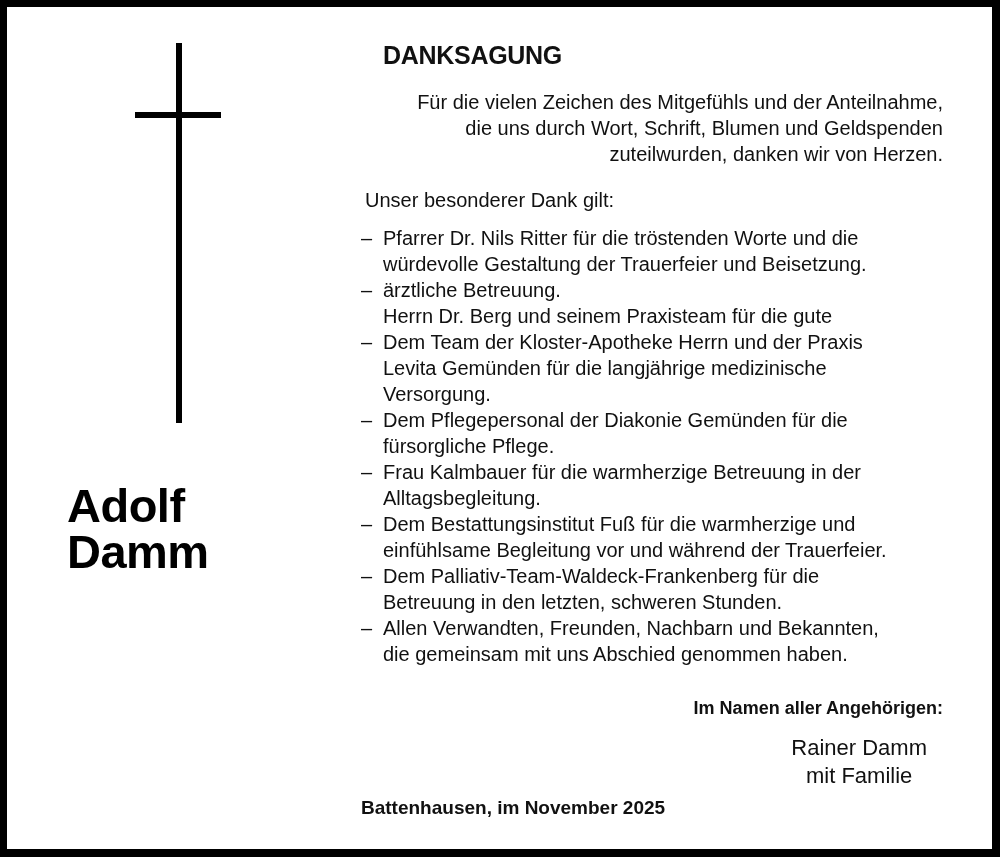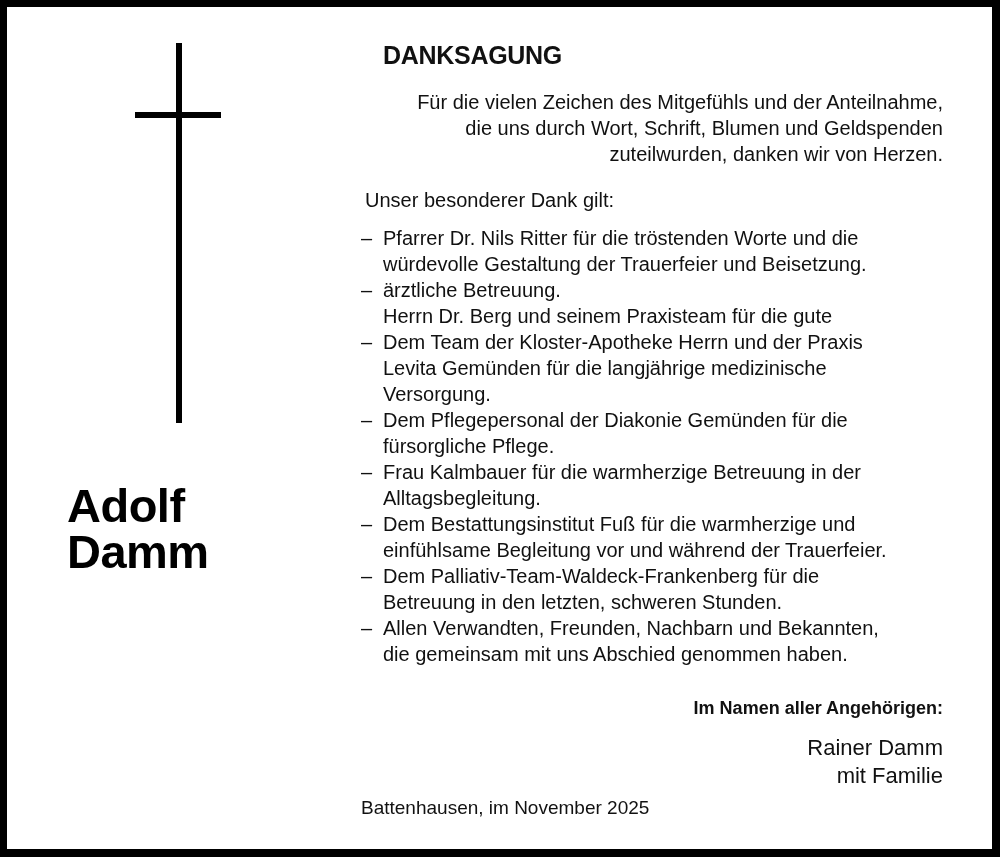--- a/index.html
+++ b/index.html
@@ -16,22 +16,22 @@
     color: #000; letter-spacing: -0.5px;
   }
   .content { position: absolute; left: 354px; top: 0; width: 582px; font-family: "Liberation Sans", sans-serif; color: #111; }
   .title { position: absolute; left: 0; top: 34px; font-weight: bold; font-size: 25px; letter-spacing: -0.3px; margin-left: 22px; }
   .intro { position: absolute; left: 0; top: 82px; width: 582px; text-align: right; font-size: 20px; line-height: 26px; }
   .thanks-label { position: absolute; left: 4px; top: 182px; font-size: 20px; }
   .list { position: absolute; left: 0; top: 218px; width: 600px; margin: 0; padding: 0; list-style: none; font-size: 20px; line-height: 26px; }
   .list li { position: relative; padding-left: 22px; }
   .list li .dash { position: absolute; left: 0; top: 0; }
   .sig-label { position: absolute; right: 0; top: 691px; font-weight: bold; font-size: 18px; }
-  .sig-names { position: absolute; right: 0; top: 727px; text-align: right; font-size: 22px; line-height: 28px; }
-  .place { position: absolute; left: 0; top: 790px; font-weight: normal; font-size: 19px; }
+  .sig-names { position: absolute; right: 16px; top: 727px; text-align: center; font-size: 22px; line-height: 28px; }
+  .place { position: absolute; left: 0; top: 790px; font-weight: bold; font-size: 19px; }
 </style>
 </head>
 <body>
 
 <div class="frame">
   <div>
     <div class="cross-v"></div>
     <div class="cross-h"></div>
   </div>
 

